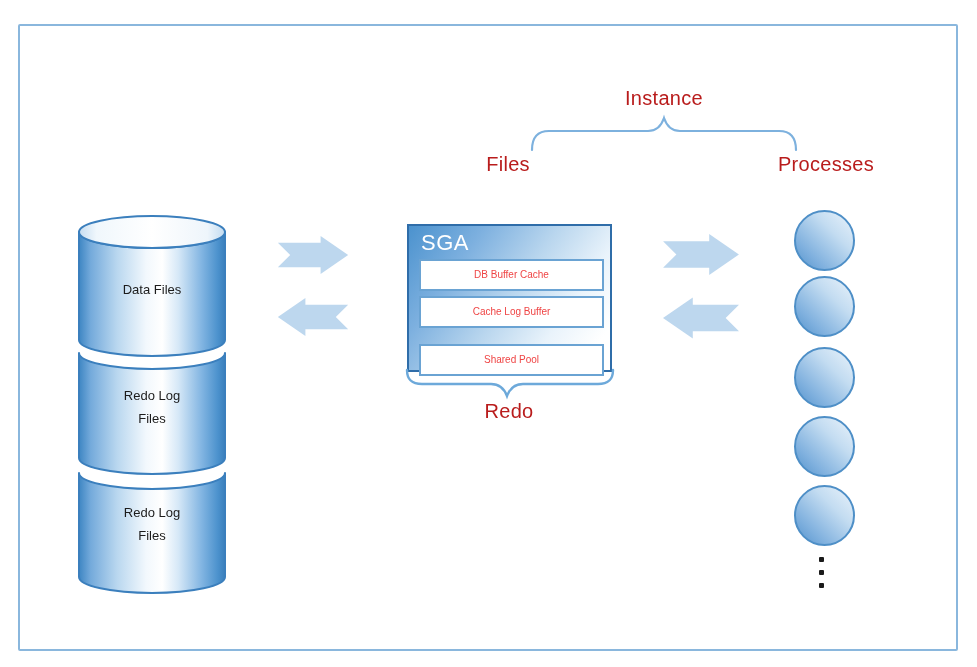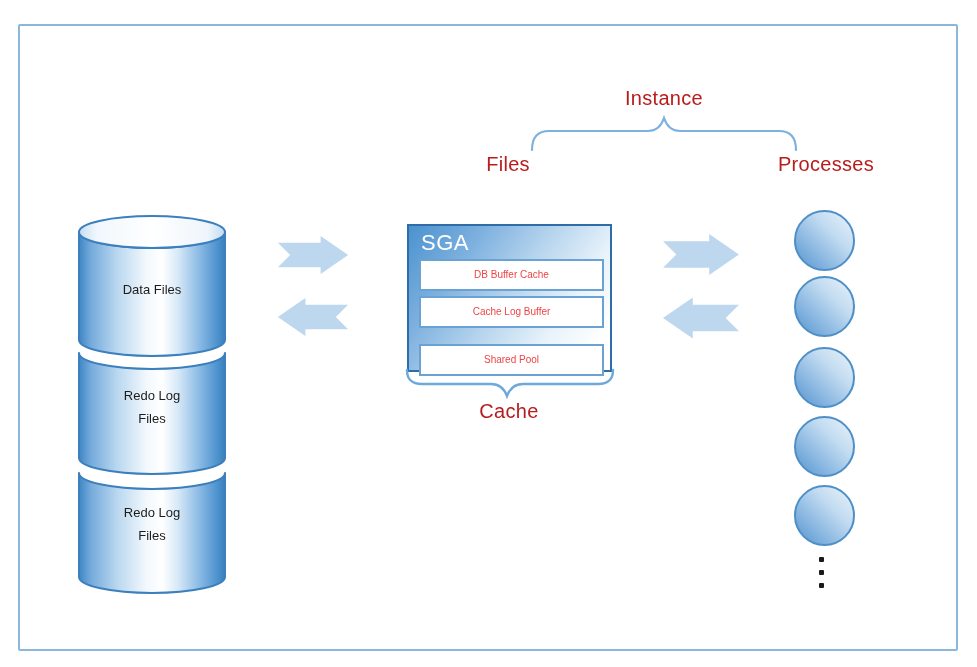--- a/index.html
+++ b/index.html
@@ -113,21 +113,21 @@
     <div class="abs sga-item i0">DB Buffer Cache</div>
     <div class="abs sga-item i1">Cache Log Buffer</div>
     <div class="abs sga-item i2">Shared Pool</div>
   </div>
 
   <div class="abs" style="left:405px; top:368px;">
     <svg width="210" height="34" viewBox="0 0 210 34">
       <path d="M 2,2 C 2,12 7,16 17,16 L 86,16 C 94,16 99,20 102,28 C 105,20 110,16 118,16 L 193,16 C 203,16 208,12 208,2" fill="none" stroke="#6da9da" stroke-width="2.4" stroke-linecap="round"></path>
     </svg>
   </div>
-  <div class="abs heading" style="left:424px; top:400px; width:170px;">Cache</div>
+  <div class="abs heading" style="left:424px; top:400px; width:170px;">Redo</div>
 
   <div class="abs" style="left:663px; top:234px;">
     <svg width="76" height="41" viewBox="0 0 74 40">
       <polygon points="0,7 45,7 45,0 74,20 45,40 45,33 0,33 13,20" fill="#bdd7ee"></polygon>
     </svg>
   </div>
   <div class="abs" style="left:663px; top:297px;">
     <svg width="76" height="42" viewBox="0 0 74 40">
       <polygon points="74,7 29,7 29,0 0,20 29,40 29,33 74,33 61,20" fill="#bdd7ee"></polygon>
     </svg>

